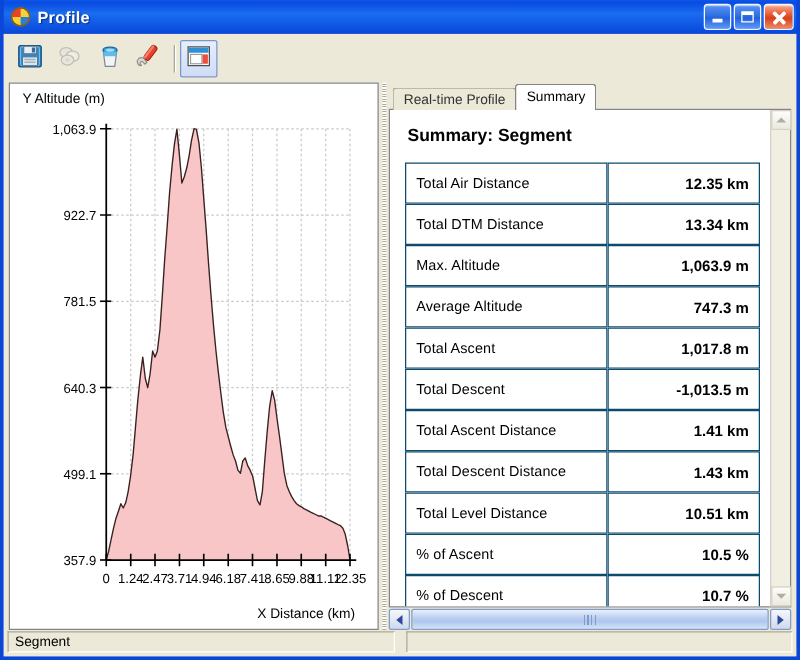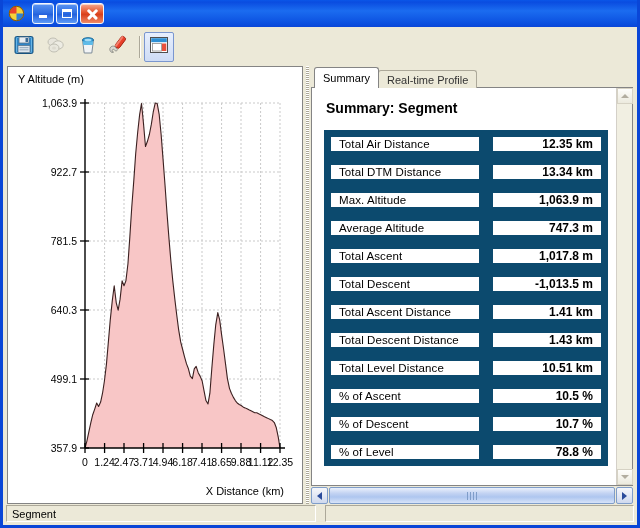--- a/index.html
+++ b/index.html
@@ -171,22 +171,22 @@
   }
   #summary-heading {
     font-size: 14px; font-weight: bold; color: #000;
     margin: 0 0 14px 2px;
   }
   table.summary {
     border-collapse: separate; border-spacing: 0;
     width: 100%; table-layout: fixed;
   }
   table.summary td {
-    border: 7px solid #0c4a6e;
-    height: 25px; padding: 0 8px;
+    border: 1px solid #0c4a6e;
+    height: 33px; padding: 0 8px;
     font-size: 11.5px; color: #000;
     background: #fff;
   }
   table.summary td.lbl { text-align: left; width: 57%; letter-spacing: .1px; }
   table.summary td.val { text-align: right; font-weight: bold; font-size: 12px; }
 
   
   .vscroll {
     width: 16px; flex: 0 0 16px;
     background: #f1efe2;
@@ -253,20 +253,21 @@
 
   <div id="titlebar">
     <div id="titlebar-icon">
       <svg width="17" height="17" viewBox="0 0 17 17">
         <circle cx="8.5" cy="8.5" r="7.2" fill="#f3d23b" stroke="#b07a10" stroke-width="1"></circle>
         <path d="M1.6 8.5 A7.2 7.2 0 0 1 8.5 1.3 L8.5 8.5 Z" fill="#e8412c"></path>
         <path d="M8.5 8.5 L15.7 8.5 A7.2 7.2 0 0 1 8.5 15.7 Z" fill="#2f7fd1"></path>
         <circle cx="8.5" cy="8.5" r="7.2" fill="none" stroke="#8a5c08" stroke-width="1"></circle>
       </svg>
     </div>
+    <div id="title-text">Profile</div>
     <div class="winbtn min" title="Minimize">
       <div class="glyph-min"></div>
     </div>
     <div class="winbtn max" title="Maximize">
       <div class="glyph-max"></div>
     </div>
     <div class="winbtn close" title="Close">
       <div class="glyph-close"></div>
     </div>
   </div>
@@ -397,25 +398,25 @@
           </svg>
       </div>
 
       <div id="splitter">
         <div class="grip"></div>
       </div>
 
       <div id="right-pane">
 
         <div id="tabstrip">
+          <div class="tab">
+            <span>Real-time Profile</span>
+          </div>
           <div class="tab active">
             <span>Summary</span>
-          </div>
-          <div class="tab">
-            <span>Real-time Profile</span>
           </div>
         </div>
 
         <div id="summary-wrap">
           <div id="summary-body">
             <div id="summary-content">
               <div id="summary-heading">Summary: Segment</div>
               <table class="summary">
                 <tbody id="summary-tbody">
                     <tr>

